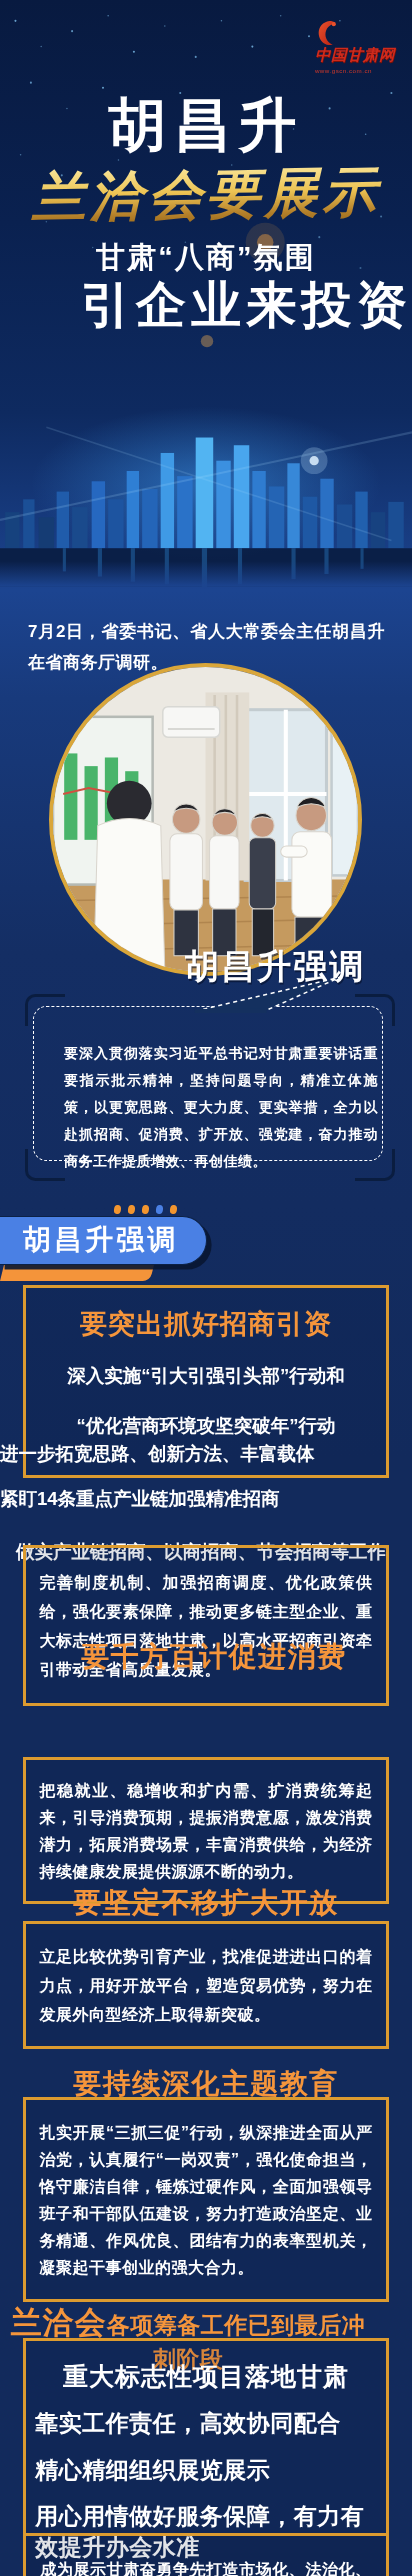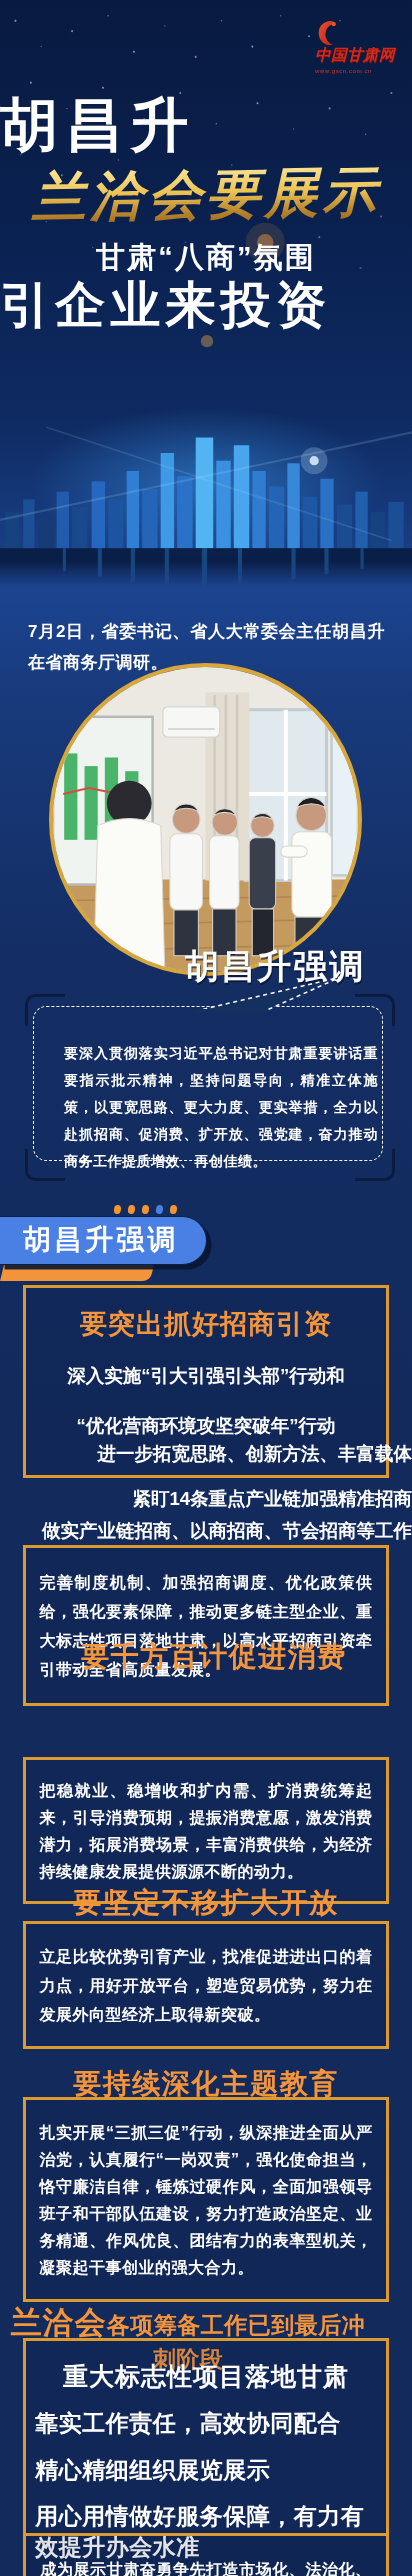--- a/index.html
+++ b/index.html
@@ -5,26 +5,26 @@
   html,body{margin:0;padding:0;background:#081a40;}
   #page{position:relative;width:412px;height:3174px;overflow:hidden;
     font-family:"Liberation Sans",sans-serif;
     background:linear-gradient(180deg,#081a40 0%,#0a2150 7%,#0e2a60 13%,#1c4490 18.6%,#183a7c 22%,#142e64 30%,#122a5c 46%,#122a5c 92%,#102650 100%);}
   .abs{position:absolute;}
   
   #hero-stars{left:0;top:0;}
   .site-logo{right:4.1px;top:18.5px;width:93px;text-align:left;}
   .site-logo .nm{font-size:15.5px;font-weight:bold;color:#cf2a1c;font-family:"Liberation Serif",serif;letter-spacing:0.5px;font-style:italic;text-shadow:0.5px 0.5px 0 #7a1008;}
   .site-logo .url{font-size:6.2px;color:#d0382a;letter-spacing:0.5px;}
-  .t1{left:0;top:87px;width:388px;text-align:left;color:#ffffff;font-size:58px;font-weight:900;letter-spacing:7.2px;}
+  .t1{left:12px;top:87px;width:388px;text-align:center;color:#ffffff;font-size:58px;font-weight:900;letter-spacing:7.2px;}
   .t2{left:0;top:159px;width:412px;text-align:center;font-family:"DejaVu Serif",serif;font-style:italic;font-weight:900;
       font-size:54px;letter-spacing:4.1px;background:linear-gradient(180deg,#fbe9a2 5%,#edc454 45%,#b4802a 75%,#8a5c12 100%);
       -webkit-background-clip:text;background-clip:text;color:transparent;transform:rotate(-1deg);}
   .t3{left:0;top:238px;width:412px;text-align:center;color:#ffffff;font-size:29px;font-weight:700;letter-spacing:2.1px;}
-  .t4{left:0;top:272px;width:412px;text-align:left;color:#ffffff;font-size:50px;font-weight:900;letter-spacing:5.2px;}
+  .t4{left:0;top:272px;width:412px;text-align:right;color:#ffffff;font-size:50px;font-weight:900;letter-spacing:5.2px;}
   
   .intro{left:28px;top:599px;width:357px;color:#ffffff;font-size:17px;font-weight:bold;line-height:31px;text-align:justify;letter-spacing:0.5px;}
   
   .photo-ring{left:49px;top:663px;width:305px;height:305px;border-radius:50%;border:4.1px solid #d9a63a;overflow:hidden;box-shadow:0 0 0 1px #8a6a20 inset;}
   
   .h-emph{left:185px;top:944px;width:216px;color:#ffffff;font-size:34px;font-weight:900;letter-spacing:2.1px;text-shadow:1px 1.5px 0 rgba(5,15,40,.6);}
   .bubble{left:33px;top:1006px;width:350px;height:155px;border:1.5px dashed #ffffff;border-radius:13.4px;box-sizing:border-box;}
   .bubble-text{left:52px;top:1026px;width:314px;color:#ffffff;font-size:14px;line-height:27px;text-align:justify;
       font-family:"DejaVu Serif",serif;font-weight:bold;letter-spacing:0.5px;margin-left:12px;}
   .bkt{width:37px;height:29px;border:0 solid #0a1d40;}
@@ -39,21 +39,21 @@
   .banner{left:0;top:1216px;width:207px;height:49px;background:#4a80e4;border:1.5px solid #0c2145;border-left:none;border-radius:0 25px 25px 0;
       box-shadow:4.6px 4.6px 0 rgba(9,22,50,.9);box-sizing:border-box;}
   .banner span{display:block;color:#ffffff;font-size:28px;font-weight:900;line-height:45px;padding-left:23px;letter-spacing:3.1px;}
   
   .gbox{left:23px;width:366px;border:3.1px solid #dc9b30;box-sizing:border-box;background:rgba(9,24,58,.12);}
   .gbox .txt{color:#ffffff;font-weight:bold;text-align:justify;letter-spacing:0.5px;}
   .ohead{left:0;width:412px;text-align:center;color:#f5953b;font-size:28px;font-weight:900;letter-spacing:1.5px;}
   .b1{top:1285px;padding:17.5px 12.4px 15.5px;}
   .b1 .bh{text-align:center;color:#f5953b;font-size:27px;font-weight:900;letter-spacing:1px;margin:0 0 11.3px;}
   .b1 .bl{color:#fff;font-size:18.5px;font-weight:bold;text-align:center;line-height:31px;}
-  .plain{left:0;top:1438px;width:412px;text-align:right;color:#ffffff;font-size:18.5px;font-weight:bold;line-height:32px;}
+  .plain{left:0;top:1438px;width:412px;text-align:left;color:#ffffff;font-size:18.5px;font-weight:bold;line-height:32px;}
   .b2{top:1545px;padding:19.6px 13.4px;}
   .b2 .txt{font-size:16px;line-height:29px;}
   .h4{top:1638px;padding-left:8px;}
   .b3{top:1757px;padding:16.5px 13.4px;}
   .b3 .txt{font-size:16px;line-height:27px;}
   .h5{top:1884px;}
   .b4{top:1921px;padding:17.5px 13.4px;}
   .b4 .txt{font-size:16px;line-height:29px;}
   .h6{top:2065px;}
   .b5{top:2097px;padding:18.5px 13.4px;}
@@ -268,22 +268,22 @@
   </div>
 
   <div class="abs gbox b1">
     <p class="bh">要突出抓好招商引资</p>
     <p class="bl">深入实施“引大引强引头部”行动和</p>
     <p class="bl">“优化营商环境攻坚突破年”行动</p>
   </div>
 
   <div class="abs plain">
     <p style="margin:0 0 13.4px">进一步拓宽思路、创新方法、丰富载体</p>
-    <p style="margin:0 0 0">紧盯14条重点产业链加强精准招商</p>
-    <p style="margin:0">做实产业链招商、以商招商、节会招商等工作</p>
+    <p style="margin:0 0 21px">紧盯14条重点产业链加强精准招商</p>
+    <p style="margin:16px">做实产业链招商、以商招商、节会招商等工作</p>
   </div>
 
   <div class="abs gbox b2">
     <p class="txt" style="margin:0">完善制度机制、加强招商调度、优化政策供给，强化要素保障，推动更多链主型企业、重大标志性项目落地甘肃，以高水平招商引资牵引带动全省高质量发展。</p>
   </div>
 
   <div class="abs ohead h4">要千方百计促进消费</div>
   <div class="abs gbox b3">
     <p class="txt" style="margin:0">把稳就业、稳增收和扩内需、扩消费统筹起来，引导消费预期，提振消费意愿，激发消费潜力，拓展消费场景，丰富消费供给，为经济持续健康发展提供源源不断的动力。</p>
   </div>

